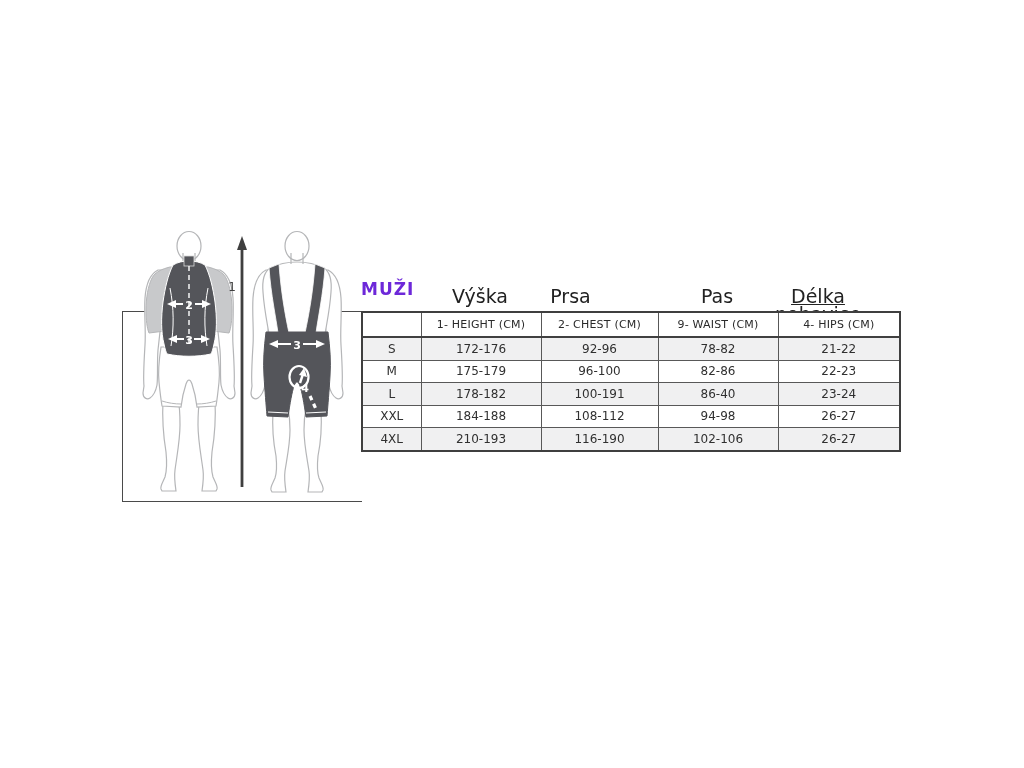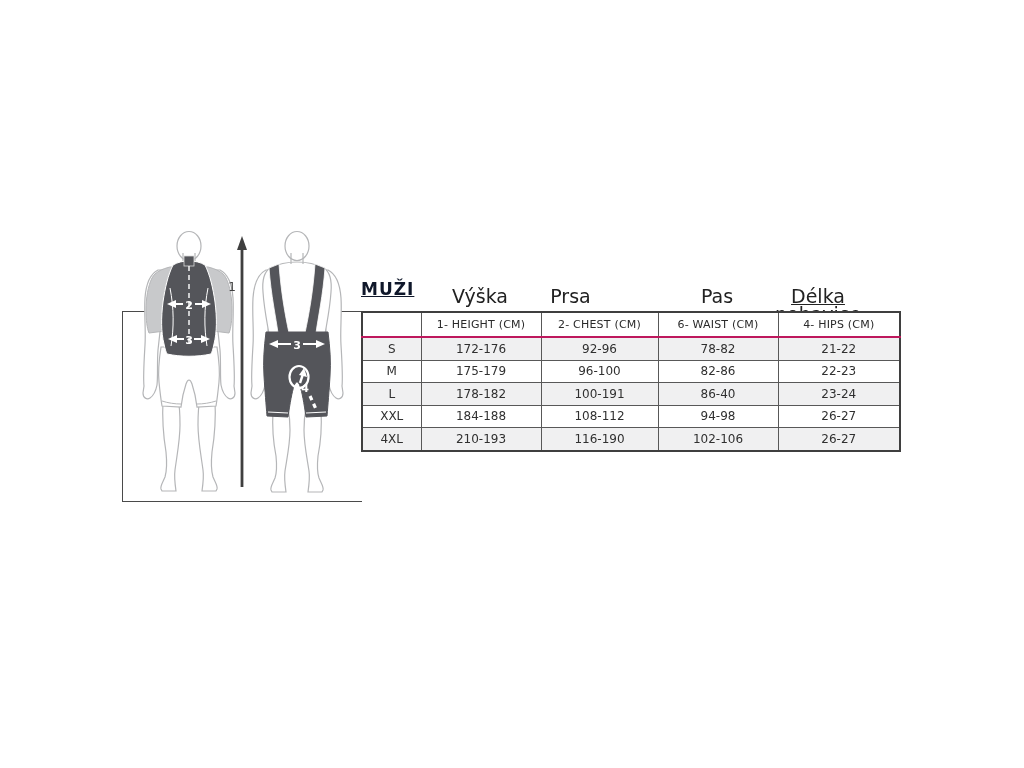--- a/index.html
+++ b/index.html
@@ -8,42 +8,42 @@
     font-family:"DejaVu Sans","Liberation Sans",sans-serif;color:#2e2e2e;
   }
   
   .figure-frame{
     position:absolute;left:122px;top:311px;width:239px;height:189px;
     border:1px solid #4a4a4a;border-right:none;z-index:1;
   }
   .figures-svg{position:absolute;left:118px;top:224px;width:244px;height:280px;z-index:2;}
   .chart-title{
     position:absolute;left:361px;top:279px;font-size:17px;font-weight:bold;
-    letter-spacing:1px;color:#0f172a;z-index:3;text-decoration:underline;
+    letter-spacing:1px;color:#6d28d9;z-index:3;
   }
   .col-label{
     position:absolute;top:287px;height:18px;line-height:18px;text-align:center;
     font-size:19px;color:#222;z-index:3;
   }
   .col-label.c1{left:420px;width:120px;}
   .col-label.c2{left:512px;width:117px;}
   .col-label.c3{left:657px;width:120px;}
   .col-label.c4{left:757px;width:122px;text-decoration:underline;}
   table.size-table{
     position:absolute;left:361px;top:311px;width:538px;z-index:3;
     border-collapse:collapse;table-layout:fixed;background:#ffffff;
     border:2px solid #3f3f3f;
   }
   .size-table th,.size-table td{
     border:1px solid #585858;text-align:center;vertical-align:middle;
     padding:0;overflow:hidden;white-space:nowrap;
   }
   .size-table thead th{
     height:23px;font-size:11px;font-weight:normal;letter-spacing:0.2px;
-    color:#2a2a2a;border-bottom:2px solid #be185d;background:#ffffff;
+    color:#2a2a2a;border-bottom:2px solid #404040;background:#ffffff;
   }
   .size-table tbody td{height:21.5px;font-size:12px;color:#303030;}
   .size-table tbody tr:nth-child(odd){background:#f0f0f1;}
   .size-table tbody tr:nth-child(even){background:#ffffff;}
 </style>
 </head>
 <body>
 
 <div class="canvas">
 
@@ -150,21 +150,21 @@
         <col style="width:120px">
         <col style="width:117px">
         <col style="width:120px">
         <col style="width:122px">
     </colgroup>
     <thead>
       <tr>
         <th></th>
         <th>1- HEIGHT (CM)</th>
         <th>2- CHEST (CM)</th>
-        <th>6- WAIST (CM)</th>
+        <th>9- WAIST (CM)</th>
         <th>4- HIPS (CM)</th>
       </tr>
     </thead>
     <tbody>
       <tr>
         <td>S</td>
         <td>172-176</td>
         <td>92-96</td>
         <td>78-82</td>
         <td>21-22</td>

